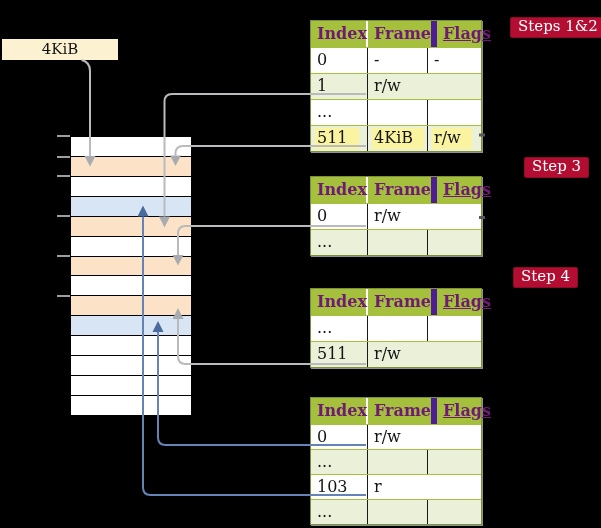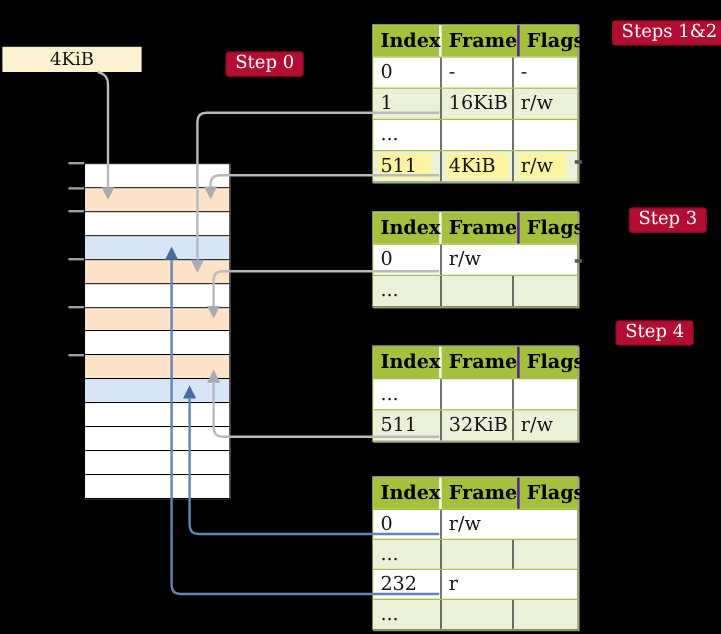--- a/index.html
+++ b/index.html
@@ -24,26 +24,26 @@
   .kind-table { background:#fce3c8; }
   .kind-page  { background:#d8e5f5; }
   .tick { position:absolute; left:57px; width:13px; height:2px; background:#9aa0a4; }
   
   .pt {
     position:absolute; left:310px; width:170px; background:#ffffff;
     border:1px solid #7c9136; box-shadow:1px 1px 0 #8e9397; font-size:16px;
   }
   .pt-head { display:flex; height:26px; background:#a4c03c; }
   .pt-hcell {
-    color:#000000; font-weight:bold; box-sizing:border-box;
+    color:#701a75; font-weight:bold; box-sizing:border-box;
     padding:1px 0 0 6px; line-height:24px; font-size:16px;text-align:right;
   }
   .pt-hcell.c1 { width:57px; border-right:2px solid #fff; }
-  .pt-hcell.c2 { width:80px; border-right:2px solid #4c1d95; }
-  .pt-hcell.c3 { flex:1; }
+  .pt-hcell.c2 { width:80px; border-right:6px solid #4c1d95; }
+  .pt-hcell.c3 { flex:1;text-decoration:underline; }
   .pt-row { display:flex; height:26px; border-top:1px solid #a4c03c; box-sizing:border-box; }
   .pt.rh25 .pt-row { height:25px; }
   .pt-row.alt { background:#ebf1d9; }
   .pt-cell {
     box-sizing:border-box; padding:1px 0 0 6px; color:#141414;
     line-height:22px; overflow:hidden; white-space:nowrap;
   }
   .pt-cell.c1 { width:57px; border-right:1px solid #1a1a1a; }
   .pt-cell.c2 { width:60px; border-right:1px solid #1a1a1a; }
   .pt-cell.c3 { flex:1; }
@@ -57,23 +57,22 @@
   
   .wires { position:absolute; left:0; top:0; pointer-events:none; }
 </style>
 </head>
 <body>
 
 <div id="stage">
 
   <div class="legend"><span>4KiB</span></div>
 
-  <div class="badge" style="left:188px; top:43px;">Step 0</div>
   <div class="badge" style="left:510px; top:17px;">Steps 1&amp;2</div>
-  <div class="badge" style="left:524px; top:173px;">Step 3</div>
+  <div class="badge" style="left:524px; top:157px;">Step 3</div>
   <div class="badge" style="left:513px; top:267px;text-align:center;">Step 4</div>
 
   <div class="mem">
     <div class="mrow kind-free"></div>
     <div class="mrow kind-table"></div>
     <div class="mrow kind-free"></div>
     <div class="mrow kind-page"></div>
     <div class="mrow kind-table"></div>
     <div class="mrow kind-free"></div>
     <div class="mrow kind-table"></div>
@@ -98,21 +97,20 @@
       <div class="pt-hcell c2">Frame</div>
       <div class="pt-hcell c3">Flags</div>
     </div>
     <div class="pt-row">
       <div class="pt-cell c1"><span>0</span></div>
       <div class="pt-cell c2"><span>-</span></div>
       <div class="pt-cell c3"><span>-</span></div>
     </div>
     <div class="pt-row alt">
       <div class="pt-cell c1"><span>1</span></div>
-      <div class="pt-cell c2"><span>16KiB</span></div>
       <div class="pt-cell c3"><span>r/w</span></div>
     </div>
     <div class="pt-row">
       <div class="pt-cell c1"><span>...</span></div>
       <div class="pt-cell c2"><span></span></div>
       <div class="pt-cell c3"><span></span></div>
     </div>
     <div class="pt-row alt">
       <div class="pt-cell c1"><span class="hl">511</span></div>
       <div class="pt-cell c2"><span class="hl">4KiB</span></div>
@@ -143,42 +141,41 @@
       <div class="pt-hcell c2">Frame</div>
       <div class="pt-hcell c3">Flags</div>
     </div>
     <div class="pt-row">
       <div class="pt-cell c1"><span>...</span></div>
       <div class="pt-cell c2"><span></span></div>
       <div class="pt-cell c3"><span></span></div>
     </div>
     <div class="pt-row alt">
       <div class="pt-cell c1"><span>511</span></div>
-      <div class="pt-cell c2"><span>32KiB</span></div>
       <div class="pt-cell c3"><span>r/w</span></div>
     </div>
   </div>
 
   <div class="pt rh25" style="top:397px;">
     <div class="pt-head">
       <div class="pt-hcell c1">Index</div>
       <div class="pt-hcell c2">Frame</div>
       <div class="pt-hcell c3">Flags</div>
     </div>
     <div class="pt-row">
       <div class="pt-cell c1"><span>0</span></div>
       <div class="pt-cell c3"><span>r/w</span></div>
     </div>
     <div class="pt-row alt">
       <div class="pt-cell c1"><span>...</span></div>
       <div class="pt-cell c2"><span></span></div>
       <div class="pt-cell c3"><span></span></div>
     </div>
     <div class="pt-row">
-      <div class="pt-cell c1"><span>232</span></div>
+      <div class="pt-cell c1"><span>103</span></div>
       <div class="pt-cell c3"><span>r</span></div>
     </div>
     <div class="pt-row alt">
       <div class="pt-cell c1"><span>...</span></div>
       <div class="pt-cell c2"><span></span></div>
       <div class="pt-cell c3"><span></span></div>
     </div>
   </div>
 
   <svg class="wires" width="601" height="528" viewBox="0 0 601 528">

